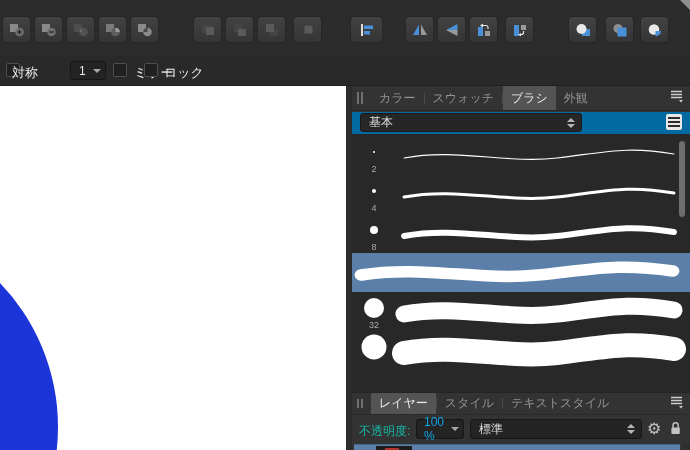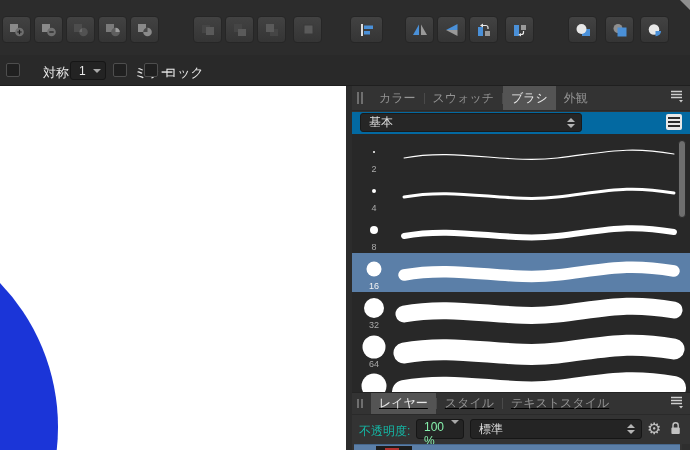--- a/index.html
+++ b/index.html
@@ -29,21 +29,21 @@
 
   
   .canvas { position:absolute; left:0; top:86px; width:346px; height:364px; background:#ffffff; overflow:hidden; }
   .canvas-shape { position:absolute; left:-358px; top:133px; width:416px; height:416px; border-radius:50%; }
 
   
   .right { position:absolute; left:352px; top:86px; width:338px; height:364px; background:#333333; }
 
   .tabbar { position:absolute; left:0; width:338px; background:#333333; display:flex; align-items:stretch; }
   .brush-tabbar { top:0; height:25px; border-bottom:1px solid #2a2a2a;justify-content:space-between; }
-  .layer-tabbar { top:306px; height:23px; border-top:1px solid #242424; border-bottom:1px solid #2a2a2a;text-decoration:underline; }
+  .layer-tabbar { top:306px; height:23px; border-top:1px solid #242424; border-bottom:1px solid #2a2a2a; }
   .grip { width:12px; margin:6px 2px 6px 5px; display:flex; gap:2px; }
   .grip i { width:2px; height:100%; background:#6f6f6f; }
   .tab { display:flex; align-items:center; padding:0 8px; font-size:12px; color:#949494; white-space:nowrap; }
   .tab.active { background:#545454; color:#e9e9e9; }
   .tab-sep { width:1px; height:11px; background:#4a4a4a; align-self:center; }
   .panel-menu { margin-left:auto; margin-right:6px; align-self:center; }
 
   .cat-row { position:absolute; left:0; top:26px; width:338px; height:22px; background:#0369a1; }
   .cat-select { position:absolute; left:8px; top:1px; width:222px; height:19px; background:#262626;
     border:1px solid #1a1a1a; border-radius:3px; color:#dedede; font-size:12px;
@@ -68,22 +68,22 @@
   .stroke-box svg { width:100%; height:39px; overflow:visible; }
   .stroke-box path { fill:none; stroke:#ffffff; stroke-linecap:round; }
   .w0{stroke-width:1.2px;} .w1{stroke-width:3px;} .w2{stroke-width:6px;}
   .w3{stroke-width:11.5px;} .w4{stroke-width:17px;} .w5{stroke-width:21px;} .w6{stroke-width:24px;}
   .scroll-thumb { position:absolute; right:4px; top:6px; width:8px; height:78px;
     background:#6e6e6e; border:1px solid #2a2a2a; border-radius:4px; }
 
   .opacity-row { position:absolute; left:0; top:330px; width:338px; height:27px; background:#333333; }
   .op-label { position:absolute; left:7px; top:7px; font-size:12px; color:#14b8a6; }
   .op-select { position:absolute; left:64px; top:3px; width:48px; height:20px; background:#242424;
-    border:1px solid #161616; border-radius:3px; color:#86efac; font-size:12px;
-    display:flex; align-items:flex-start; padding:0 4px 0 7px; }
+    border:1px solid #161616; border-radius:3px; color:#0ea5e9; font-size:12px;
+    display:flex; align-items:center; padding:0 4px 0 7px; }
   .blend-select { position:absolute; left:118px; top:3px; width:172px; height:20px; background:#242424;
     border:1px solid #161616; border-radius:3px; color:#dedede; font-size:12px;
     display:flex; align-items:center; padding:0 6px 0 8px;justify-content:flex-end; }
   .gear { position:absolute; left:295px; top:3px; font-size:16px; color:#c2c2c2; line-height:20px; }
   .lock-icon { position:absolute; left:318px; top:5px; }
 
   .layer-row { position:absolute; left:2px; top:358px; width:326px; height:6px; background:#5b7fa8;
     border-top:1px solid #46678c; }
   .layer-thumb { position:absolute; left:22px; top:1px; width:36px; height:5px; background:#1d1d1d; }
   .layer-thumb i { position:absolute; left:9px; top:2px; width:14px; height:2px; background:#b43230; }
@@ -207,21 +207,21 @@
   <div class="tb-btn" style="left:640px">
     <svg width="16" height="14" viewBox="0 0 16 14">
       <circle cx="7" cy="6.5" r="5.3" fill="#e8e8e8"></circle>
       <path d="M8.5 8h5.6A5.3 5.3 0 0 1 8.5 13.3Z" fill="#4a90d8"></path>
       </svg>
   </div>
 </div>
 
 <div class="context-bar">
   <div class="checkbox" style="left:6px"></div>
-  <span class="ctx-label" style="left:43px">対称</span>
+  <span class="ctx-label" style="left:12px">対称</span>
   <div class="mini-select" style="left:70px">
     <span>1</span>
     <span class="caret-down"></span>
   </div>
   <div class="checkbox" style="left:113px"></div>
   <span class="ctx-label" style="left:134px">ミラー</span>
 
   <div class="checkbox" style="left:196px; left:144px;"></div>
   <span class="ctx-label" style="left:164px">ロック</span>
 </div>
@@ -300,47 +300,33 @@
       <div class="dot-col">
           <span class="dot d2"></span>
         <span class="size-label">8</span>
         </div>
       <div class="stroke-box">
         <svg viewBox="0 0 284 39" preserveAspectRatio="none">
             <path class="w2" d="M8,22 C60,12 110,28 160,22 S230,10 276,18"></path>
           </svg></div>
     </div>
     <div class="brush-row selected">
-      <div class="dot-col">
-          <span class="dot d3"></span>
-        <span class="size-label">16</span>
-        </div>
       <div class="stroke-box">
         <svg viewBox="0 0 284 39" preserveAspectRatio="none">
             <path class="w3" d="M8,22 C60,12 110,28 160,22 S230,10 276,18"></path>
           </svg></div>
     </div>
     <div class="brush-row">
       <div class="dot-col">
           <span class="dot d4"></span>
         <span class="size-label">32</span>
         </div>
       <div class="stroke-box">
         <svg viewBox="0 0 284 39" preserveAspectRatio="none">
             <path class="w4" d="M8,22 C60,12 110,28 160,22 S230,10 276,18"></path>
-          </svg></div>
-    </div>
-    <div class="brush-row">
-      <div class="dot-col">
-          <span class="dot d5"></span>
-        <span class="size-label">64</span>
-        </div>
-      <div class="stroke-box">
-        <svg viewBox="0 0 284 39" preserveAspectRatio="none">
-            <path class="w5" d="M8,22 C60,12 110,28 160,22 S230,10 276,18"></path>
           </svg></div>
     </div>
     <div class="brush-row">
       <div class="dot-col">
           <span class="dot d6"></span>
         </div>
       <div class="stroke-box">
         <svg viewBox="0 0 284 39" preserveAspectRatio="none">
             <path class="w6" d="M8,22 C60,12 110,28 160,22 S230,10 276,18"></path>
           </svg></div>

